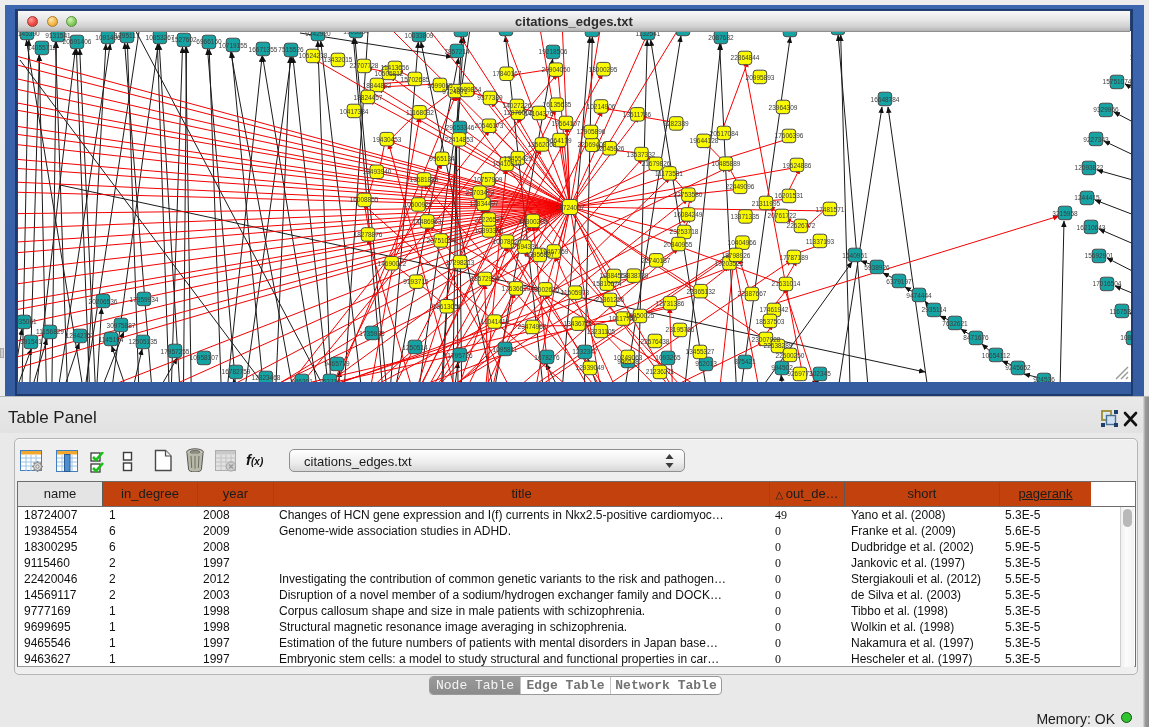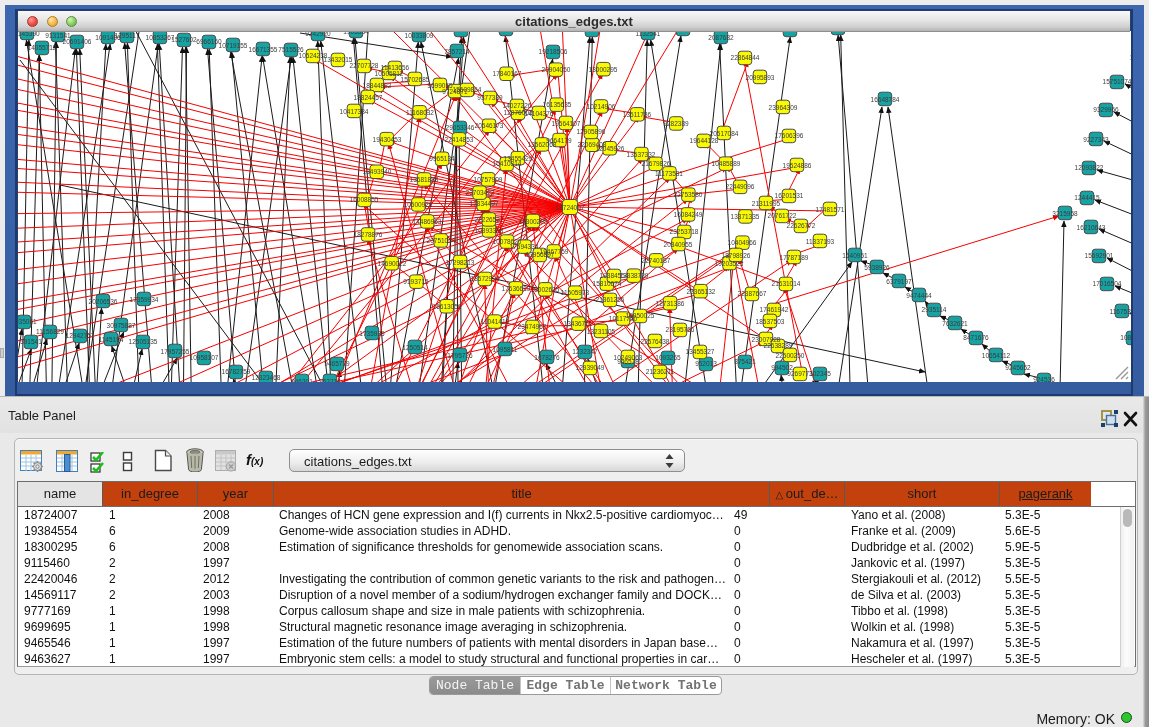--- a/index.html
+++ b/index.html
@@ -11,21 +11,21 @@
 #titlebar { position:absolute; left:0; top:0; width:100%; height:21px;
   background:linear-gradient(180deg,#f8f8f8 0%,#e6e6e6 45%,#cfcfcf 80%,#b2b2b2 100%);
   border-bottom:1px solid #8f8f8f; }
 #titlebar .title { position:absolute; left:0; right:0; top:3px; text-align:center; font-size:13px; font-weight:bold; color:#2c2c2c; }
 .tl { position:absolute; top:15.5px; width:11px; height:11px; border-radius:50%; }
 #tl-r { left:27px;  background:radial-gradient(circle at 35% 30%, #ff9f9a, #ee4b42 55%, #c93a32); border:1px solid #a33730;}
 #tl-y { left:46.5px; background:radial-gradient(circle at 35% 30%, #ffe9b0, #f5b64a 55%, #d9952a); border:1px solid #ad7c22;}
 #tl-g { left:66px;  background:radial-gradient(circle at 35% 30%, #d2f5b5, #86cd60 55%, #61a83e); border:1px solid #5d8f3d;}
 #panelhead { position:absolute; left:0; top:396px; width:1149px; height:37px;
   background:linear-gradient(180deg,#e9e9e9,#e2e2e2); border-top:1px solid #b9b9b9;}
-#panelhead .t { position:absolute; left:8px; top:11px; font-size:13px; color:#1d1d1d; }
+#panelhead .t { position:absolute; left:8px; top:11px; font-size:17px; color:#1d1d1d; }
 #panelbody { position:absolute; left:0; top:433px; width:1149px; height:294px; background:#e9e9e9; }
 #container { position:absolute; left:14px; top:438px; width:1124px; height:237px;
   background:#efefef; border:1px solid #b5b5b5; border-radius:5px;
   box-shadow: inset 0 1px 0 #f8f8f8; }
 #dropdown { position:absolute; left:289px; top:449px; width:396px; height:23px;
   background:linear-gradient(180deg,#ffffff,#ededed 60%,#d7d7d7); border:1px solid #8f8f8f; border-radius:5px; }
 #dropdown .lbl { position:absolute; left:14px; top:3.5px; font-size:13px; color:#1a1a1a; }
 #table { position:absolute; left:17px; top:481px; width:1119px; height:186px; background:#fff;
   border:1px solid #6d6d6d; border-bottom:1px solid #9a9a9a; }
 .hcell { position:absolute; top:482px; height:24px; background:#c2410c; border-right:1px solid #5a5a5a;
@@ -37,21 +37,21 @@
 #h-od   { left:770px; width:75px; }
 #h-short{ left:845px; width:155px; }
 #h-pr   { left:1000px; width:91px; border-right:none;text-decoration:underline; }
 #hline { position:absolute; left:18px; top:506px; width:1117px; height:1px; background:#6d6d6d; }
 .trow { position:absolute; left:18px; width:1100px; height:16px; font-size:12px; color:#111; }
 .trow span { position:absolute; top:1px; white-space:nowrap; }
 .c-name { left:6px; }
 .c-deg  { left:91px; }
 .c-year { left:185px; }
 .c-title{ left:261px; max-width:492px; overflow:hidden; }
-.c-od   { left:716px; }
+.c-od   { left:757px;font-family:Liberation Serif, serif; }
 .c-short{ left:833px; }
 .c-pr   { left:987px; }
 #vscroll { position:absolute; left:1120px; top:507px; width:14px; height:160px; background:linear-gradient(90deg,#efefef,#fcfcfc 40%,#f2f2f2); border-left:1px solid #d0d0d0;}
 #vthumb { position:absolute; left:1122.5px; top:509px; width:9px; height:18px; background:#b9b9b9; border-radius:5px; }
 #tabs { position:absolute; left:429px; top:676px; height:19px; display:flex;
   border:1px solid #9a9a9a; border-radius:4px; overflow:hidden; background:#fff;font-family:Liberation Mono, monospace; }
 #tabs .seg { font-size:13px; font-weight:bold; color:#737373; line-height:18px; text-align:center; }
 #tabs .sel { background:linear-gradient(180deg,#9a9a9a,#8b8b8b); color:#f4f4f4; font-weight:normal; }
 #tabs .seg + .seg { border-left:1px solid #c4c4c4; }
 #statusbar { position:absolute; left:0; top:700px; width:1149px; height:27px; }
@@ -897,21 +897,20 @@
     <span class="c-year">2009</span>
     <span class="c-title">Genome-wide association studies in ADHD.</span>
     <span class="c-od">0</span>
     <span class="c-short">Franke et al. (2009)</span>
     <span class="c-pr">5.6E-5</span>
   </div>
 <div class="trow" style="top:539px">
 <span class="c-name">18300295</span>
     <span class="c-deg">6</span>
     <span class="c-year">2008</span>
-    <span class="c-title">Estimation of significance thresholds for genomewide association scans.</span>
     <span class="c-od">0</span>
     <span class="c-short">Dudbridge et al. (2002)</span>
     <span class="c-pr">5.9E-5</span>
   </div>
 <div class="trow" style="top:555px">
 <span class="c-name">9115460</span>
     <span class="c-deg">2</span>
     <span class="c-year">1997</span>
     <span class="c-od">0</span>
     <span class="c-short">Jankovic et al. (1997)</span>

